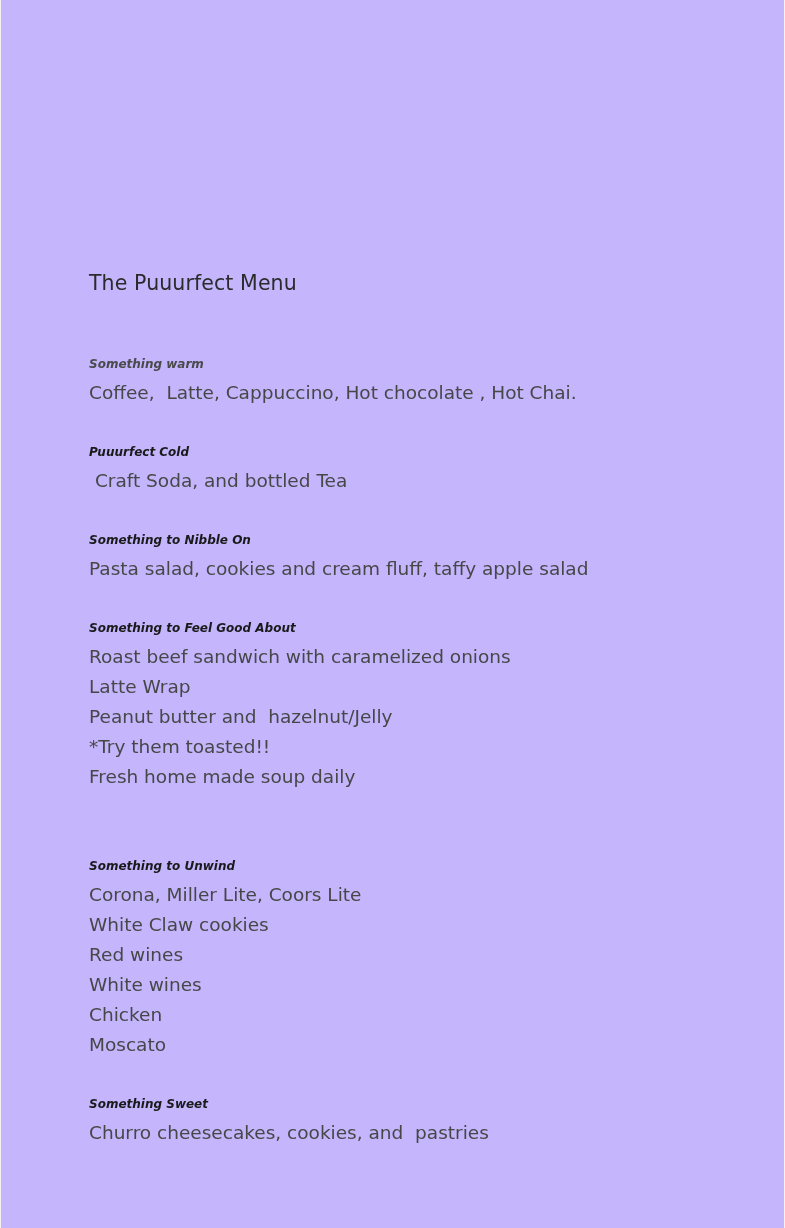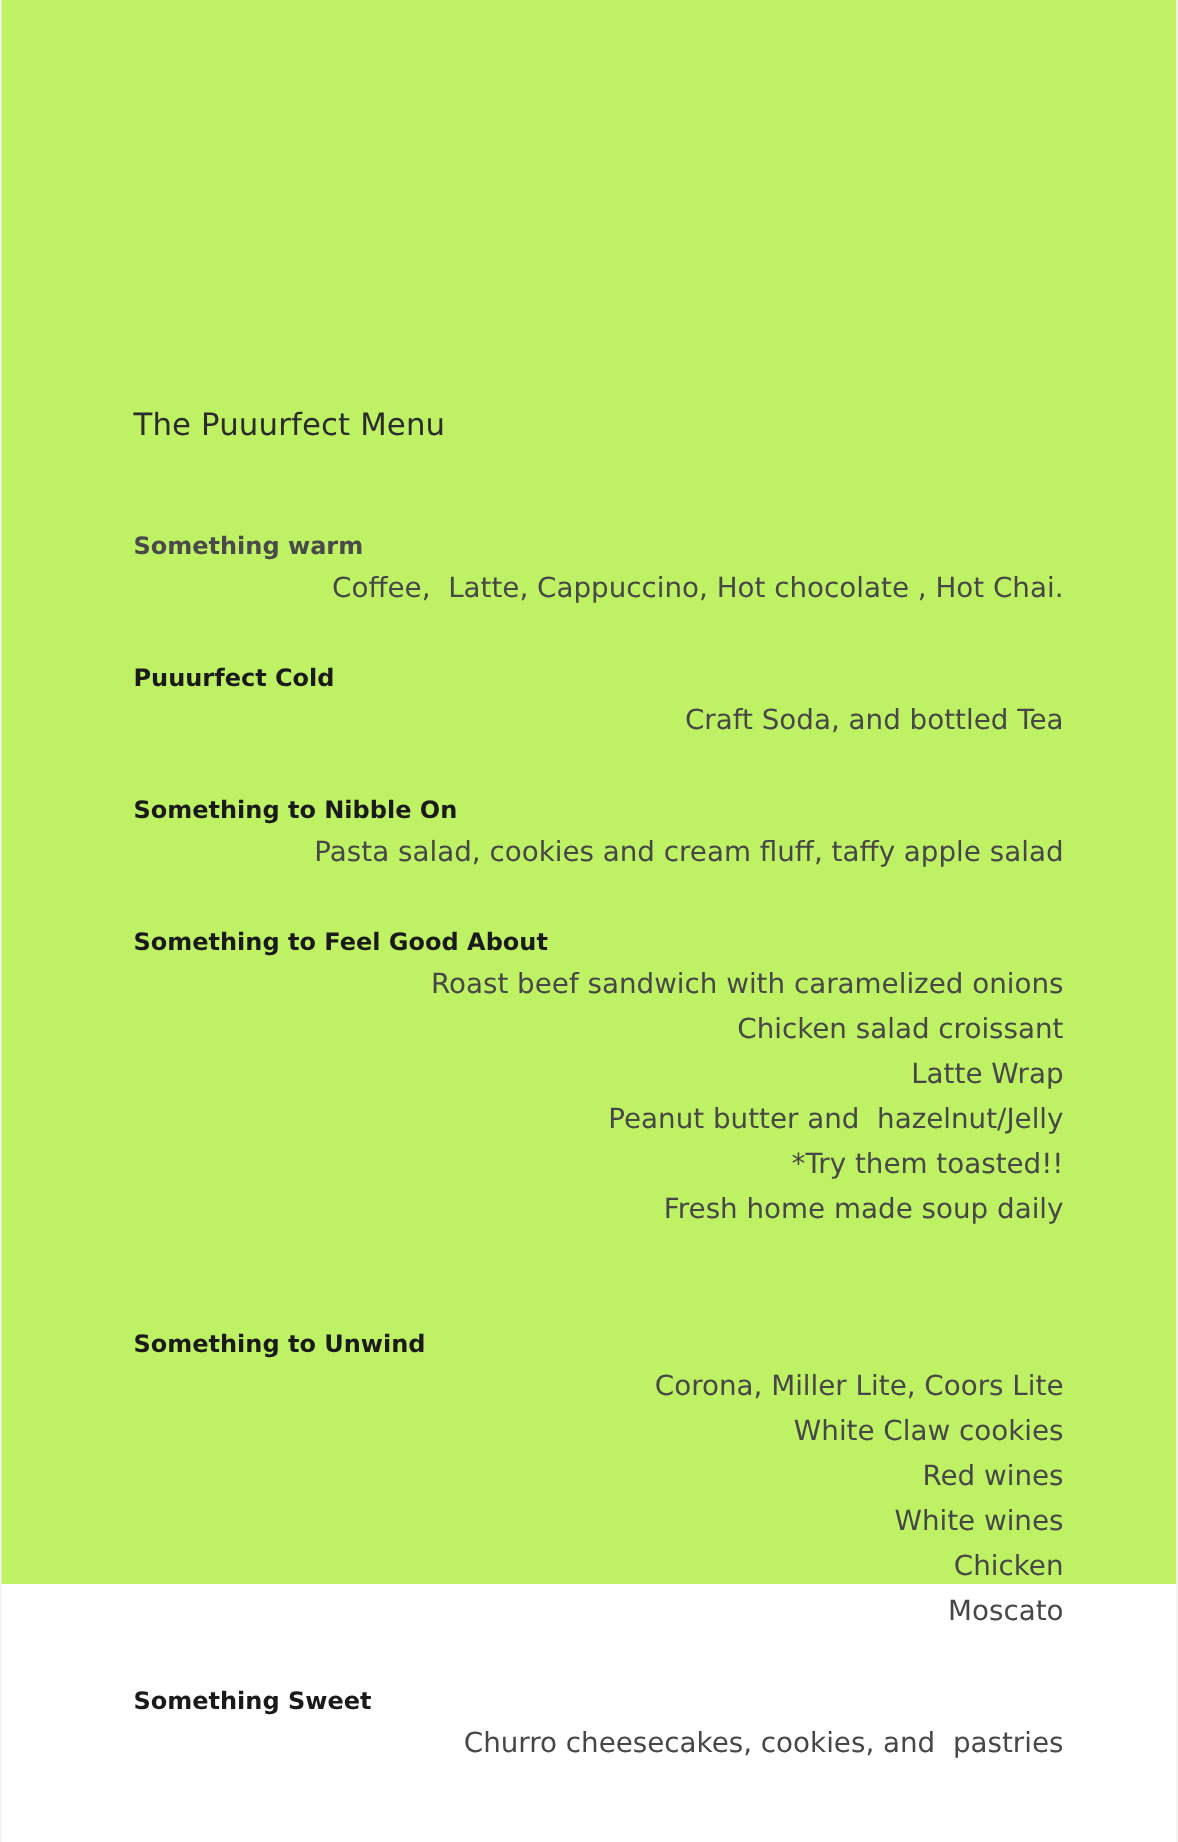--- a/index.html
+++ b/index.html
@@ -13,22 +13,22 @@
     position: relative;
     font-family: "DejaVu Sans", "Liberation Sans", sans-serif;
     overflow: hidden;
   }
 
   .page {
     position: absolute;
     left: 0;
     top: 0;
     width: 785px;
-    height: 1056px;
-    background: #bef264;
+    height: 1228px;
+    background: #c4b5fd;
   }
 
   
   .edge-left {
     position: absolute;
     left: 0;
     top: 0;
     width: 1px;
     height: 1228px;
     background: #f2f2f2;
@@ -56,39 +56,39 @@
     letter-spacing: 0.1px;
     margin: 0 0 0 0;
     line-height: 30px;
   }
 
   .section {
     margin-top: 0;
   }
 
   .section-heading {
-    font-size: 16px;
+    font-size: 12px;
     font-weight: 700;
     color: #1a1a1a;
     line-height: 28px;
     margin: 0;
+    font-style: italic;
   }
 
   .section-heading.muted {
     color: #4a4a4a;
   }
 
   .section-line {
     font-size: 18.5px;
     font-weight: 400;
     color: #474747;
     line-height: 30px;
     margin: 0;
     white-space: pre-wrap;
-    text-align: right;
   }
 
   
   .gap-title { height: 52px; }
   .gap-section { height: 30px; }
   .gap-big { height: 60px; }
 </style>
 </head>
 <body>
 
@@ -119,21 +119,20 @@
     <div class="section">
       <div class="section-heading">Something to Nibble On</div>
       <div class="section-line">Pasta salad, cookies and cream fluff, taffy apple salad</div>
     </div>
 
     <div class="gap-section"></div>
 
     <div class="section">
       <div class="section-heading">Something to Feel Good About</div>
       <div class="section-line">Roast beef sandwich with caramelized onions</div>
-      <div class="section-line">Chicken salad croissant</div>
       <div class="section-line">Latte Wrap</div>
       <div class="section-line">Peanut butter and  hazelnut/Jelly</div>
       <div class="section-line">*Try them toasted!!</div>
       <div class="section-line">Fresh home made soup daily</div>
     </div>
 
     <div class="gap-big"></div>
 
     <div class="section">
       <div class="section-heading">Something to Unwind</div>

